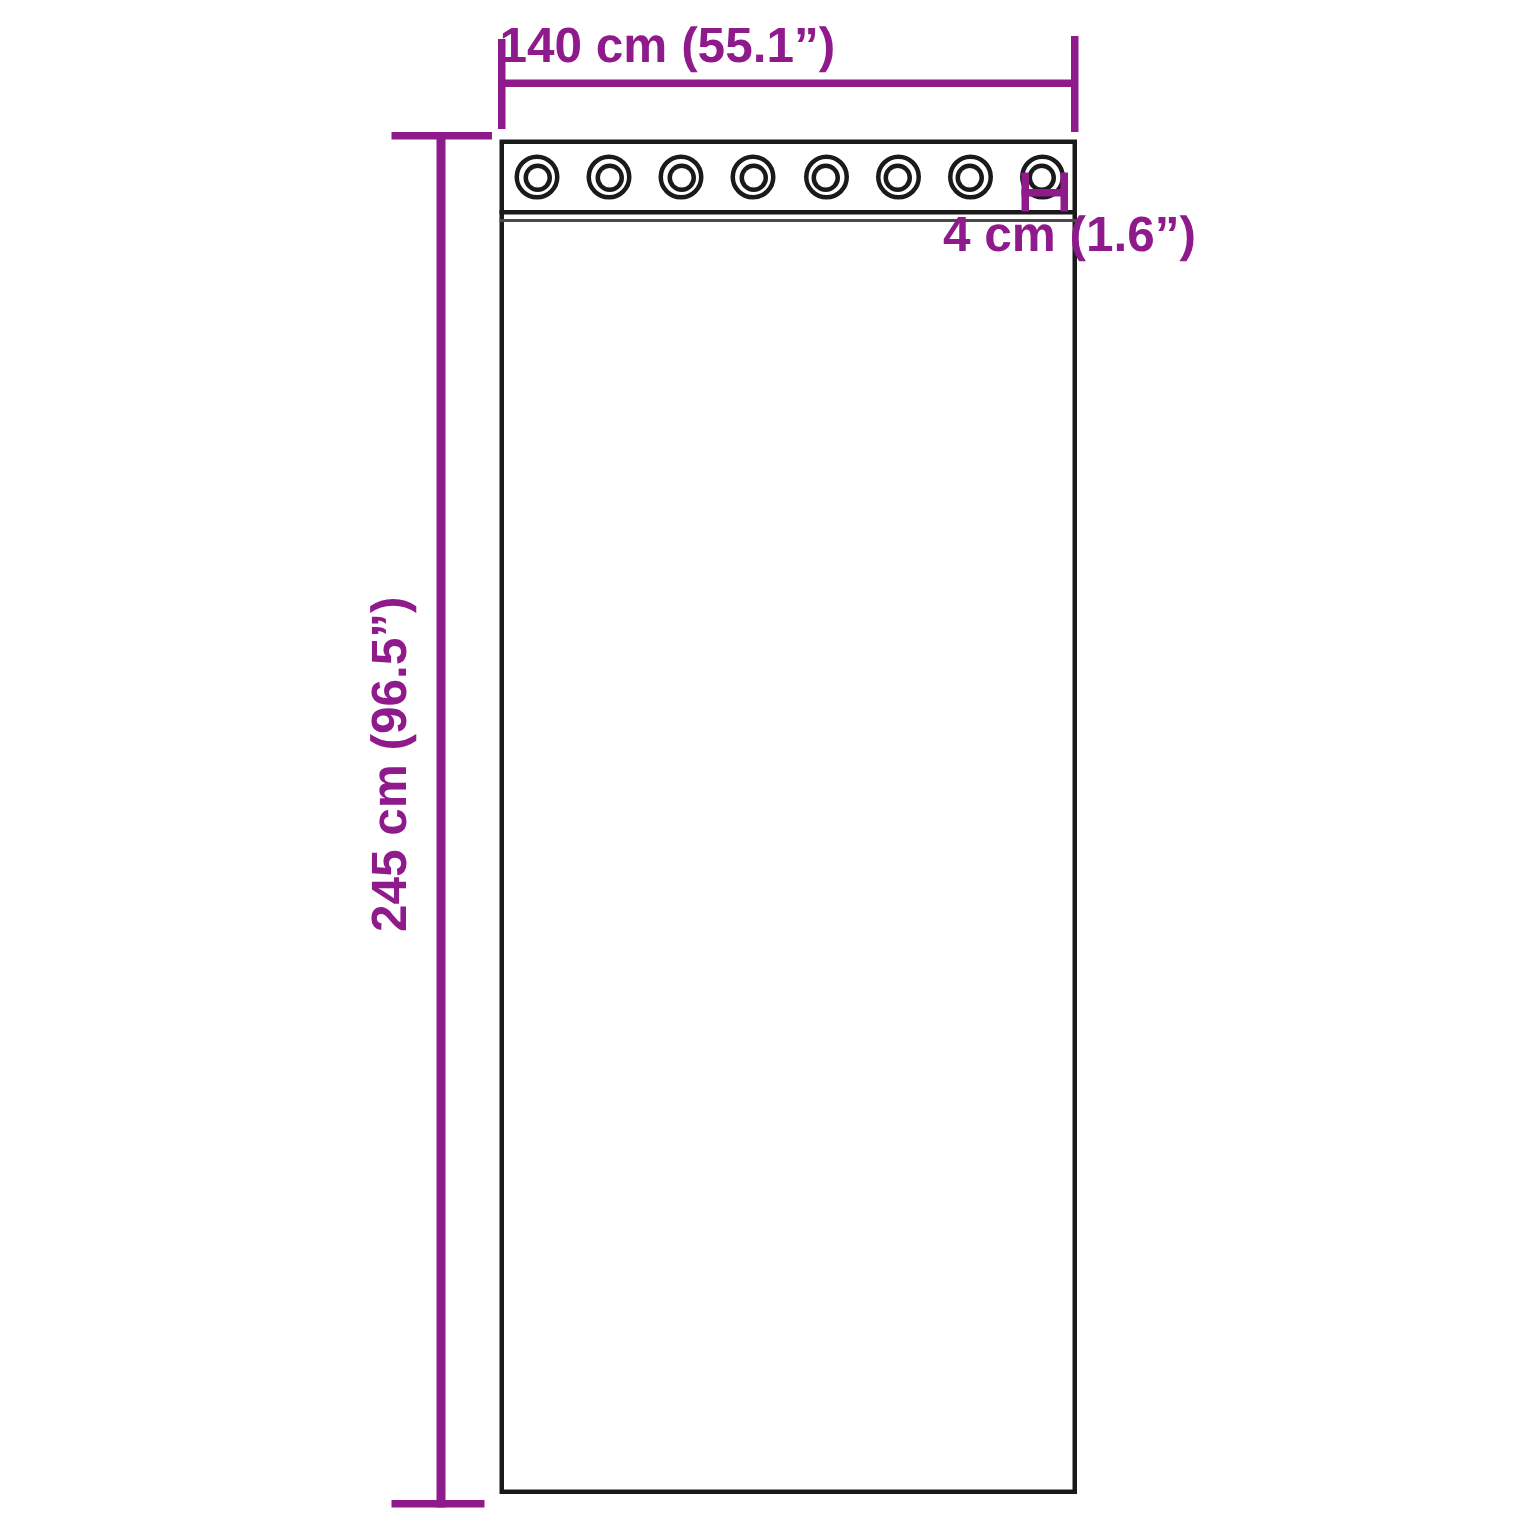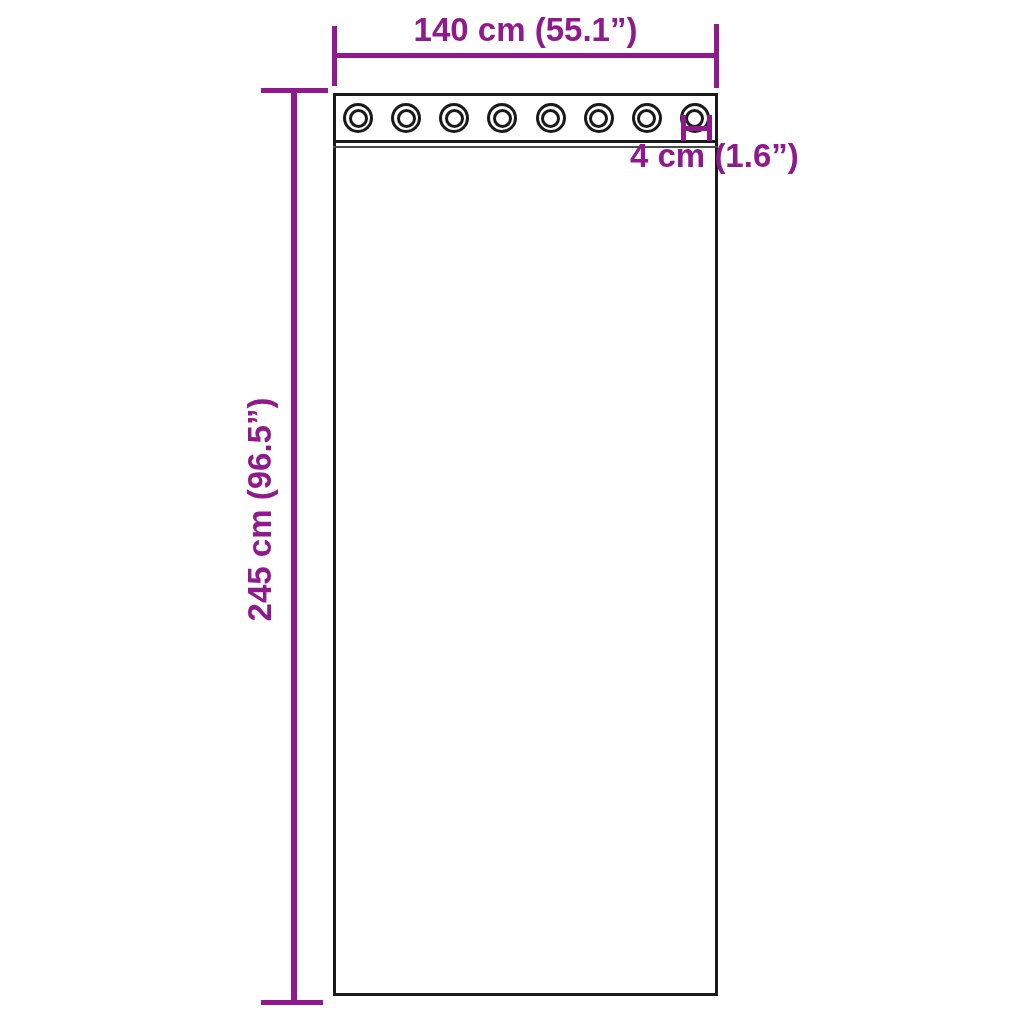--- a/index.html
+++ b/index.html
@@ -69,40 +69,40 @@
     line-height: 1;
     white-space: nowrap;
   }
 
   
   .dim-top-line   { left: 333px; top: 53px;  width: 385px; height: 5px; }
   .dim-top-cap-l  { left: 332px; top: 26px;  width: 5px;  height: 60px; }
   .dim-top-cap-r  { left: 714px; top: 24px;  width: 5px;  height: 64px; }
   .dim-top-label  {
     left: 333px; top: 13px; width: 385px;
-    text-align: center;
+    text-align: left;
   }
 
   
   .dim-left-line  { left: 291px; top: 90px;  width: 6px;  height: 915px; }
   .dim-left-cap-t { left: 261px; top: 88px;  width: 67px; height: 5px; }
   .dim-left-cap-b { left: 261px; top: 1000px; width: 62px; height: 5px; }
   .dim-left-label {
     left: 109px; top: 493px; width: 300px; height: 33px;
     text-align: center;
     transform: rotate(-90deg);
   }
 
   
   .bracket-tick-l { left: 681px; top: 115px; width: 5px;  height: 26px; }
   .bracket-tick-r { left: 707px; top: 115px; width: 5px;  height: 26px; }
   .bracket-bar    { left: 681px; top: 126px; width: 31px; height: 5px; }
   .dim-grommet-label {
-    left: 630px; top: 139px; width: 200px;
-    text-align: left;
+    left: 613px; top: 139px; width: 200px;
+    text-align: center;
   }
 </style>
 </head>
 <body>
 
 <div class="canvas">
 
   <div class="abs curtain-outline"></div>
   <div class="abs band-line-thick"></div>
   <div class="abs band-line-thin"></div>

